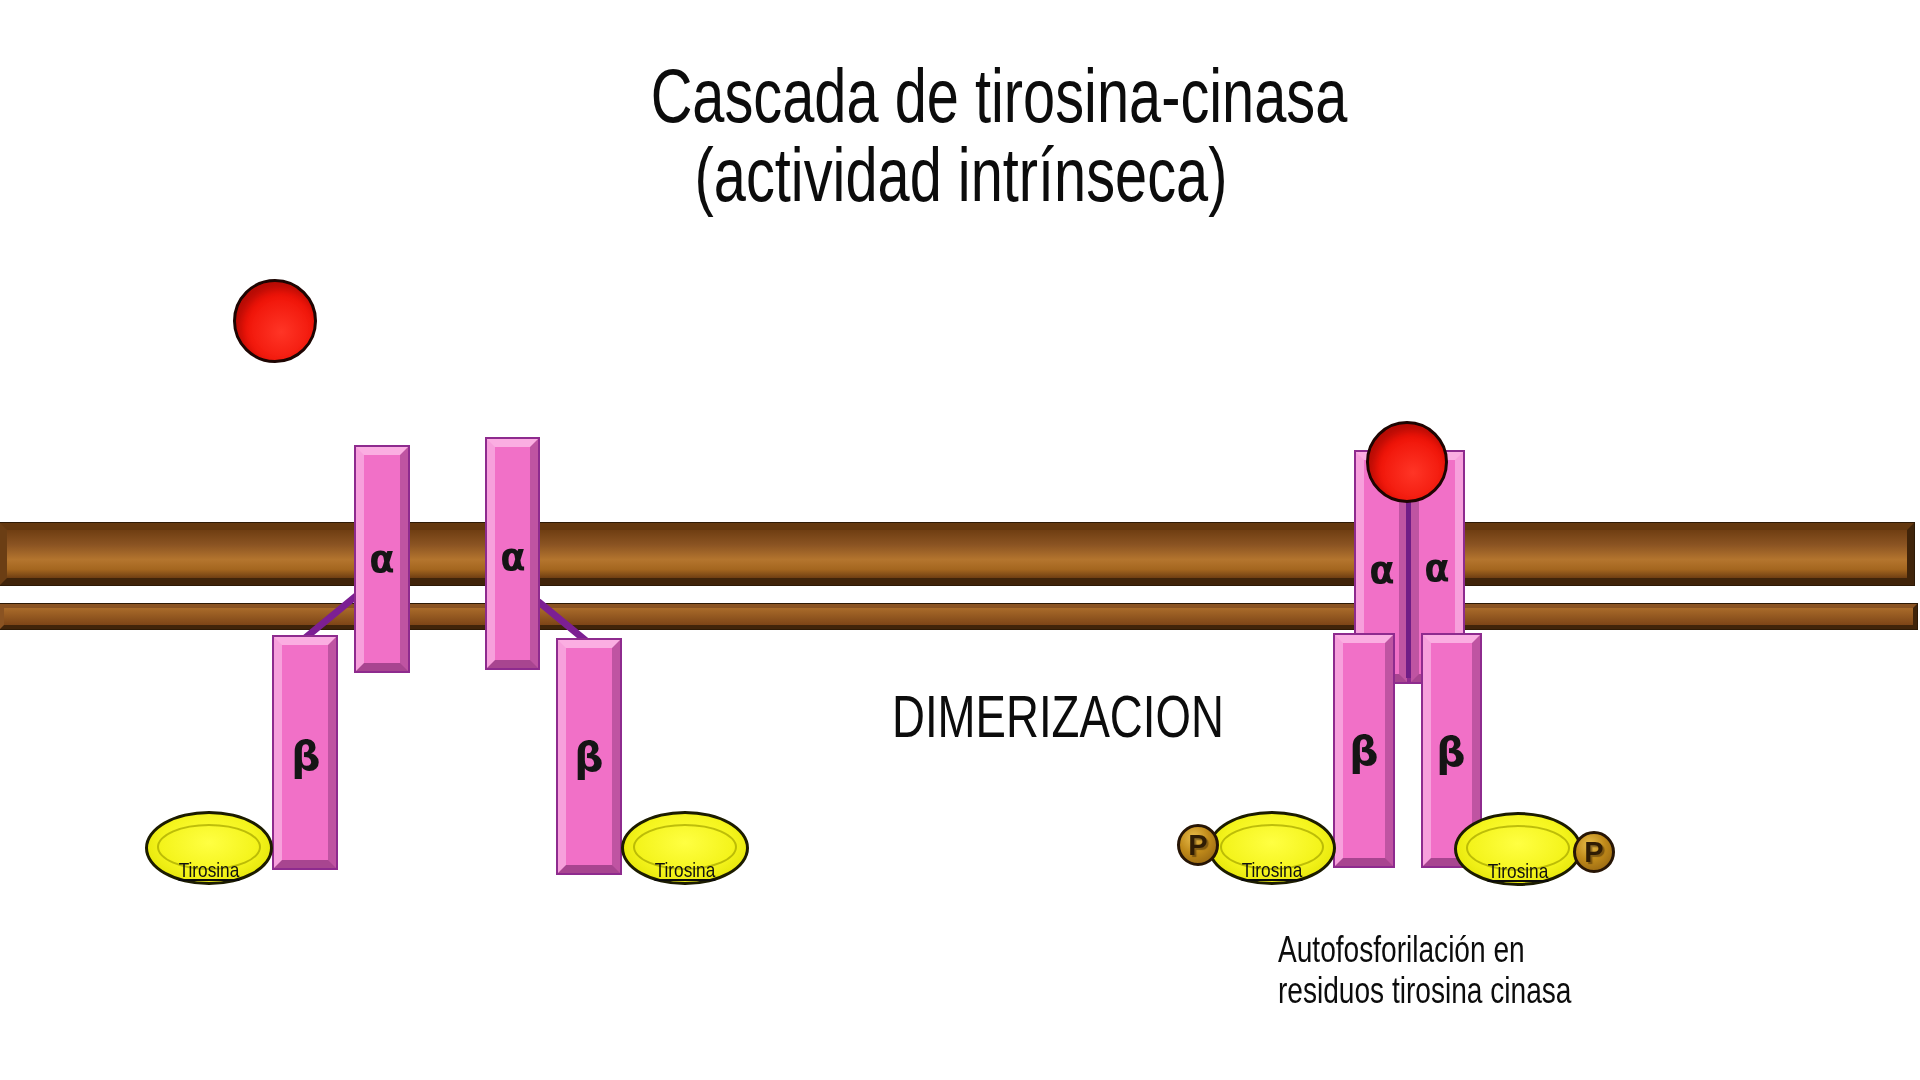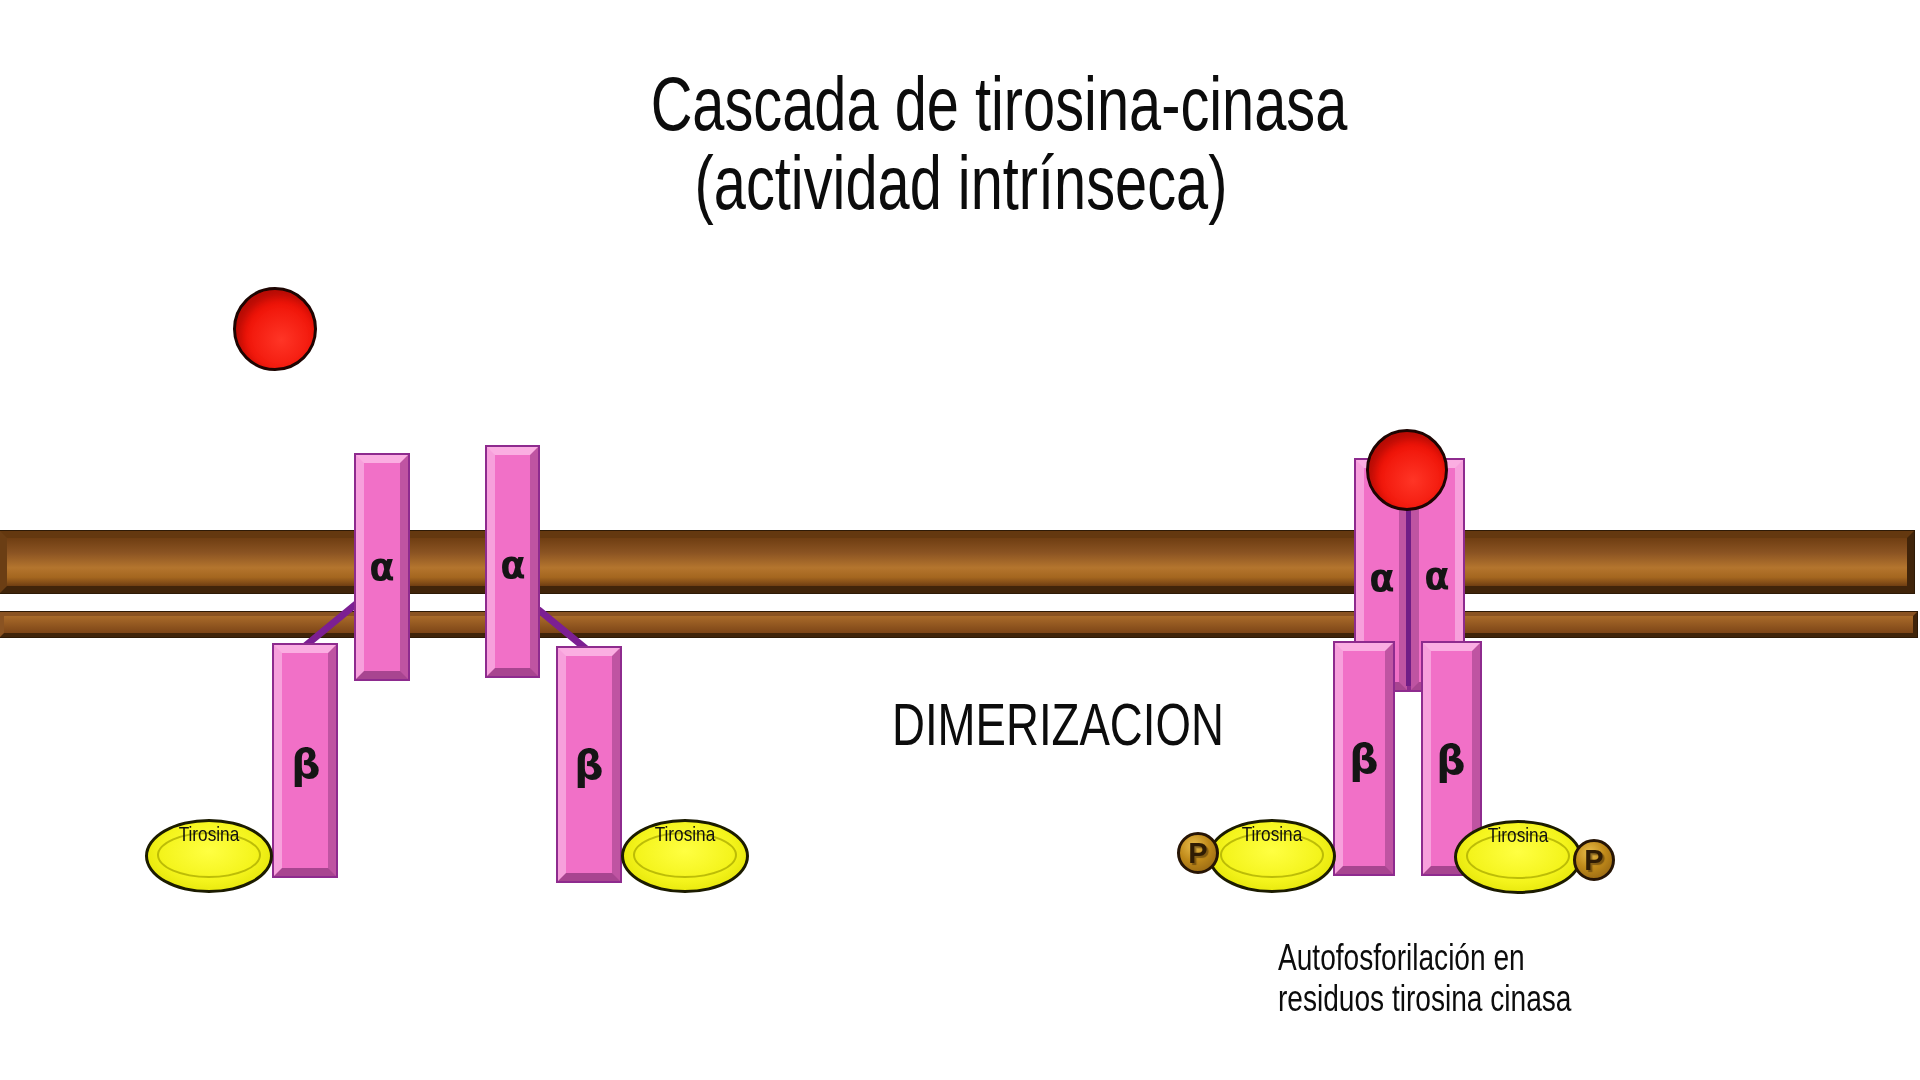--- a/index.html
+++ b/index.html
@@ -53,21 +53,21 @@
   
   .ligand{
     position:absolute;box-sizing:border-box;border-radius:50%;
     background:radial-gradient(circle at 58% 64%, #ff3526 0%, #f01408 55%, #e41007 80%, #c40e05 100%);
     border:3px solid #1e0502;
     box-shadow:inset 5px 7px 9px rgba(140,8,4,0.55);
   }
   .tyr{
     position:absolute;box-sizing:border-box;width:128px;height:74px;border-radius:50%;
     background:radial-gradient(ellipse at 50% 42%, #ffff42 0%, #f4f41c 55%, #e2e205 85%, #d2d200 100%);
-    border:3px solid #1c1c00;display:flex;align-items:flex-start;justify-content:center;
+    border:3px solid #1c1c00;display:flex;align-items:flex-end;justify-content:center;text-decoration:underline;
   }
   .tyr::before{
     content:"";position:absolute;left:9px;right:9px;top:10px;bottom:12px;border-radius:50%;
     border:2px solid rgba(170,170,0,0.75);
   }
   .tyr-label{font-size:21px;transform:scaleX(0.82);white-space:nowrap;color:#101010;position:relative;}
   .pbadge{
     position:absolute;box-sizing:border-box;width:42px;height:42px;border-radius:50%;
     background:radial-gradient(circle at 38% 30%, #e8bc4a 0%, #c08a1a 45%, #8a5c10 100%);
     border:3px solid #271505;display:flex;align-items:center;justify-content:center;
@@ -80,21 +80,21 @@
   .greek{
     position:absolute;transform:translate(-50%,-50%);font-weight:bold;color:#151515;
     font-family:"DejaVu Sans", sans-serif;line-height:1;
   }
   .alpha{font-size:37px;}
   .beta{font-size:41px;}
 </style>
 </head>
 <body>
 
-<div class="abs" style="left:0;top:8px;width:1920px;height:958px;">
+<div class="abs" style="left:0;top:0;width:1920px;height:958px;">
 
   <div class="title-line" style="left:999px;top:58px;">Cascada de tirosina-cinasa</div>
   <div class="title-line" style="left:961px;top:137px;">(actividad intrínseca)</div>
 
   <div class="mem1"></div>
   <div class="mem2"></div>
 
   <div>
 
     <div class="ligand" style="left:233px;top:279px;width:84px;height:84px;"></div>

